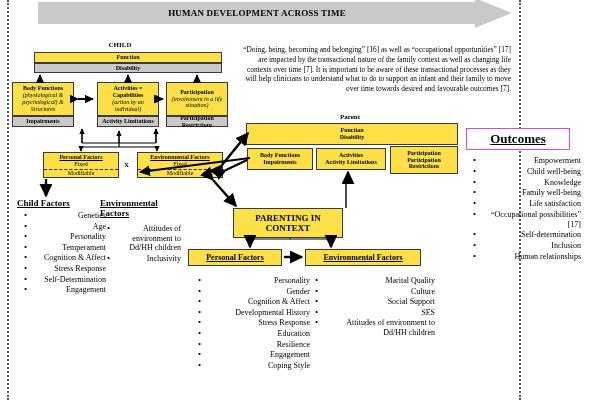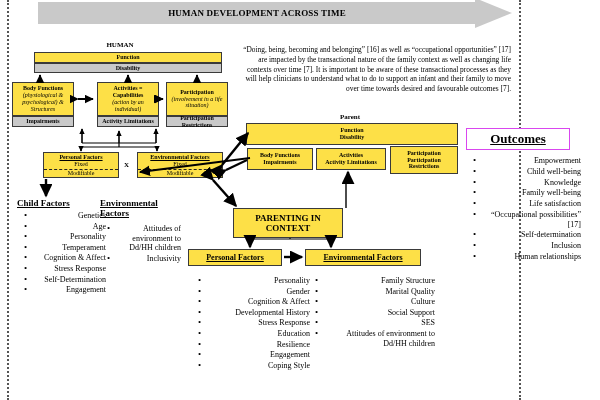--- a/index.html
+++ b/index.html
@@ -155,21 +155,21 @@
 
   <div class="dotted-rail rail-left"></div>
   <div class="dotted-rail rail-right"></div>
 
   <div class="banner">
     <div class="banner-body"></div>
     <div class="banner-head"></div>
     <div class="banner-text">HUMAN DEVELOPMENT ACROSS TIME</div>
   </div>
 
-  <div class="lbl" style="left:80px; top:41px; width:80px;">HUMAN</div>
+  <div class="lbl" style="left:80px; top:41px; width:80px;">CHILD</div>
 
   <div class="box" style="left:34px; top:52px; width:188px; height:11px;">
     <div class="ttl">Function</div>
   </div>
   <div class="box gray" style="left:34px; top:63px; width:188px; height:10px;">
     <div class="ttl">Disability</div>
   </div>
 
   <div class="box" style="left:12px; top:82px; width:62px; height:34px; padding:1px;">
     <div class="ttl">Body Functions</div>
@@ -276,21 +276,20 @@
       <li>Cognition &amp; Affect</li>
       <li>Developmental History</li>
       <li>Stress Response</li>
       <li>Education</li>
       <li>Resilience</li>
       <li>Engagement</li>
       <li>Coping Style</li>
     </ul>
 
   <ul class="lst" id="env-factors-lower-list" style="left:308px; top:276px; width:118px;">
-      <li>Family Structure</li>
       <li>Marital Quality</li>
       <li>Culture</li>
       <li>Social Support</li>
       <li>SES</li>
       <li>Attitudes of environment to Dd/HH children</li>
     </ul>
 
   <div class="outcomes-box">Outcomes</div>
   <ul class="lst" id="outcomes-list" style="left:466px; top:156px; width:106px; line-height:1.22;">
       <li>Empowerment</li>

